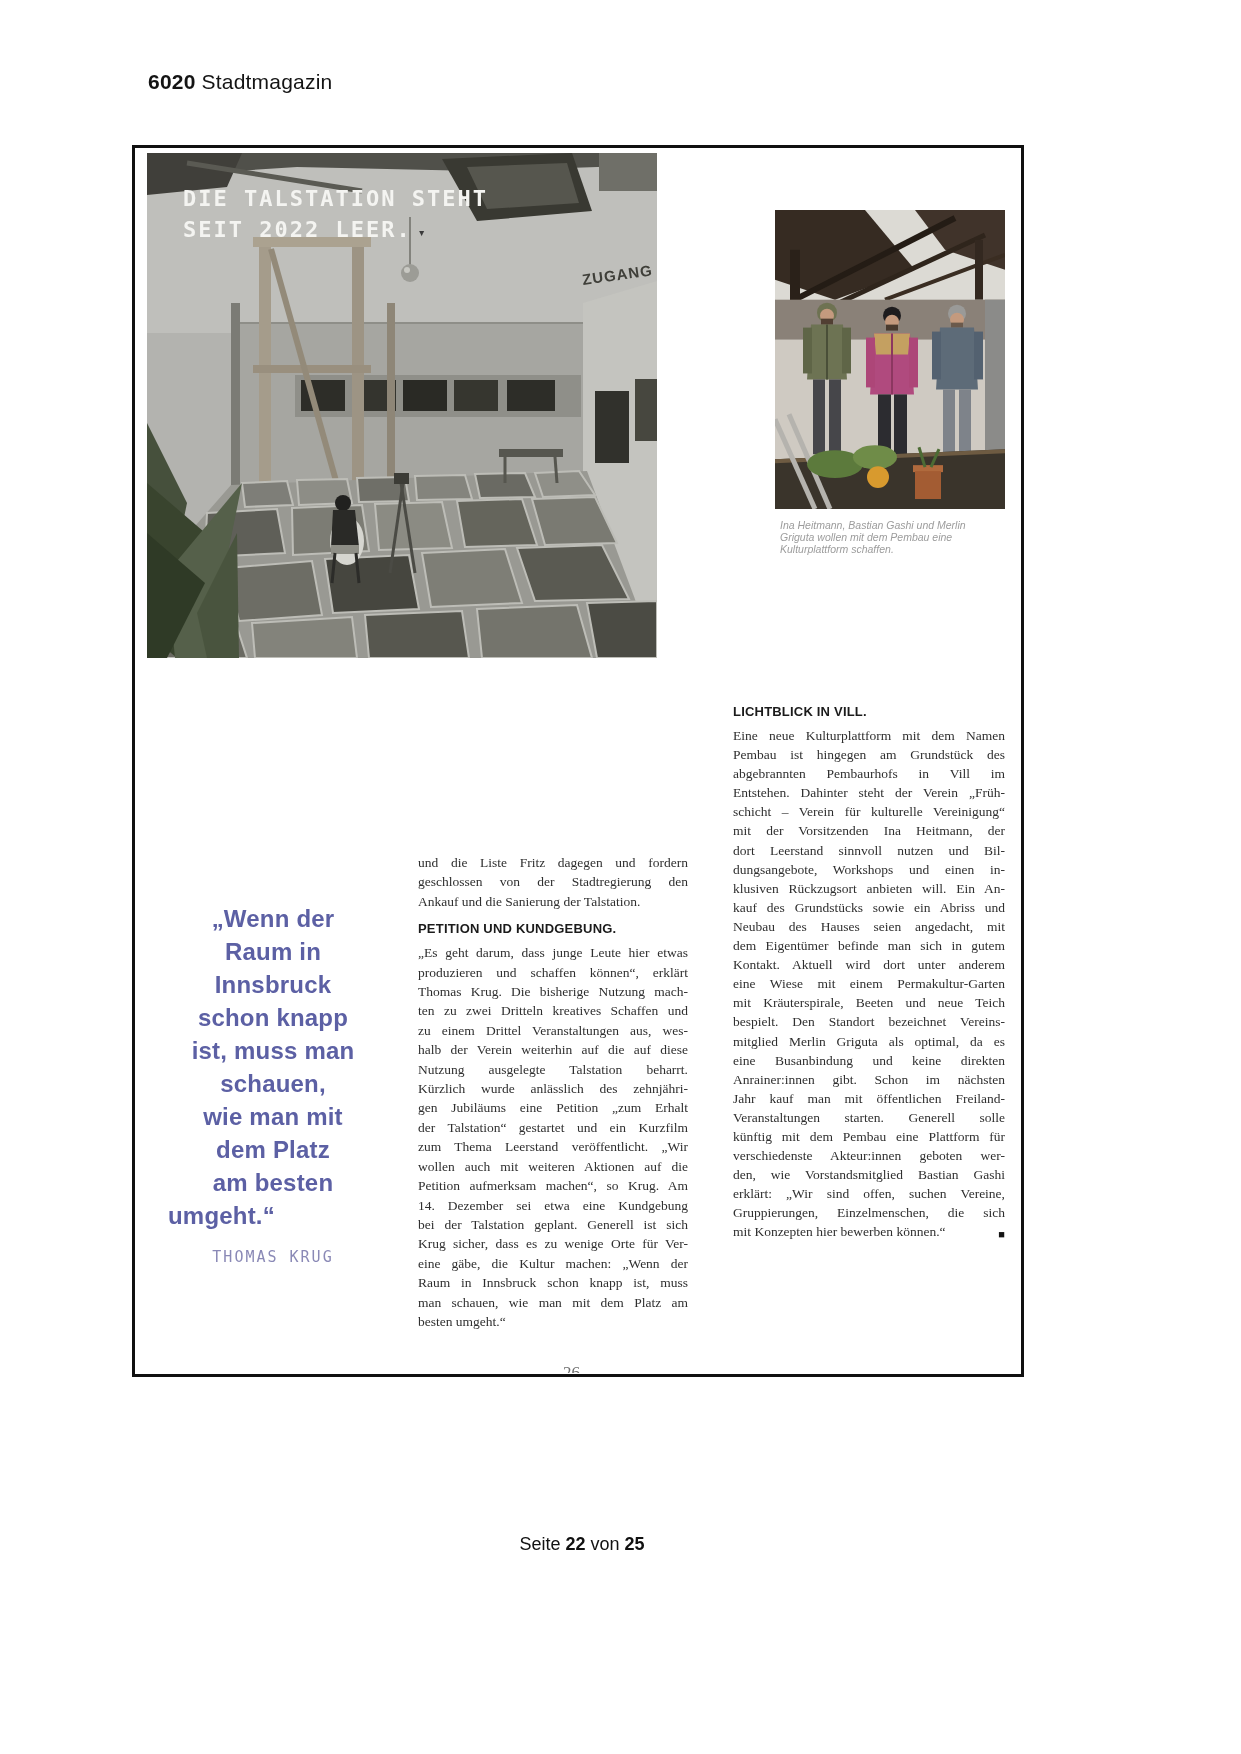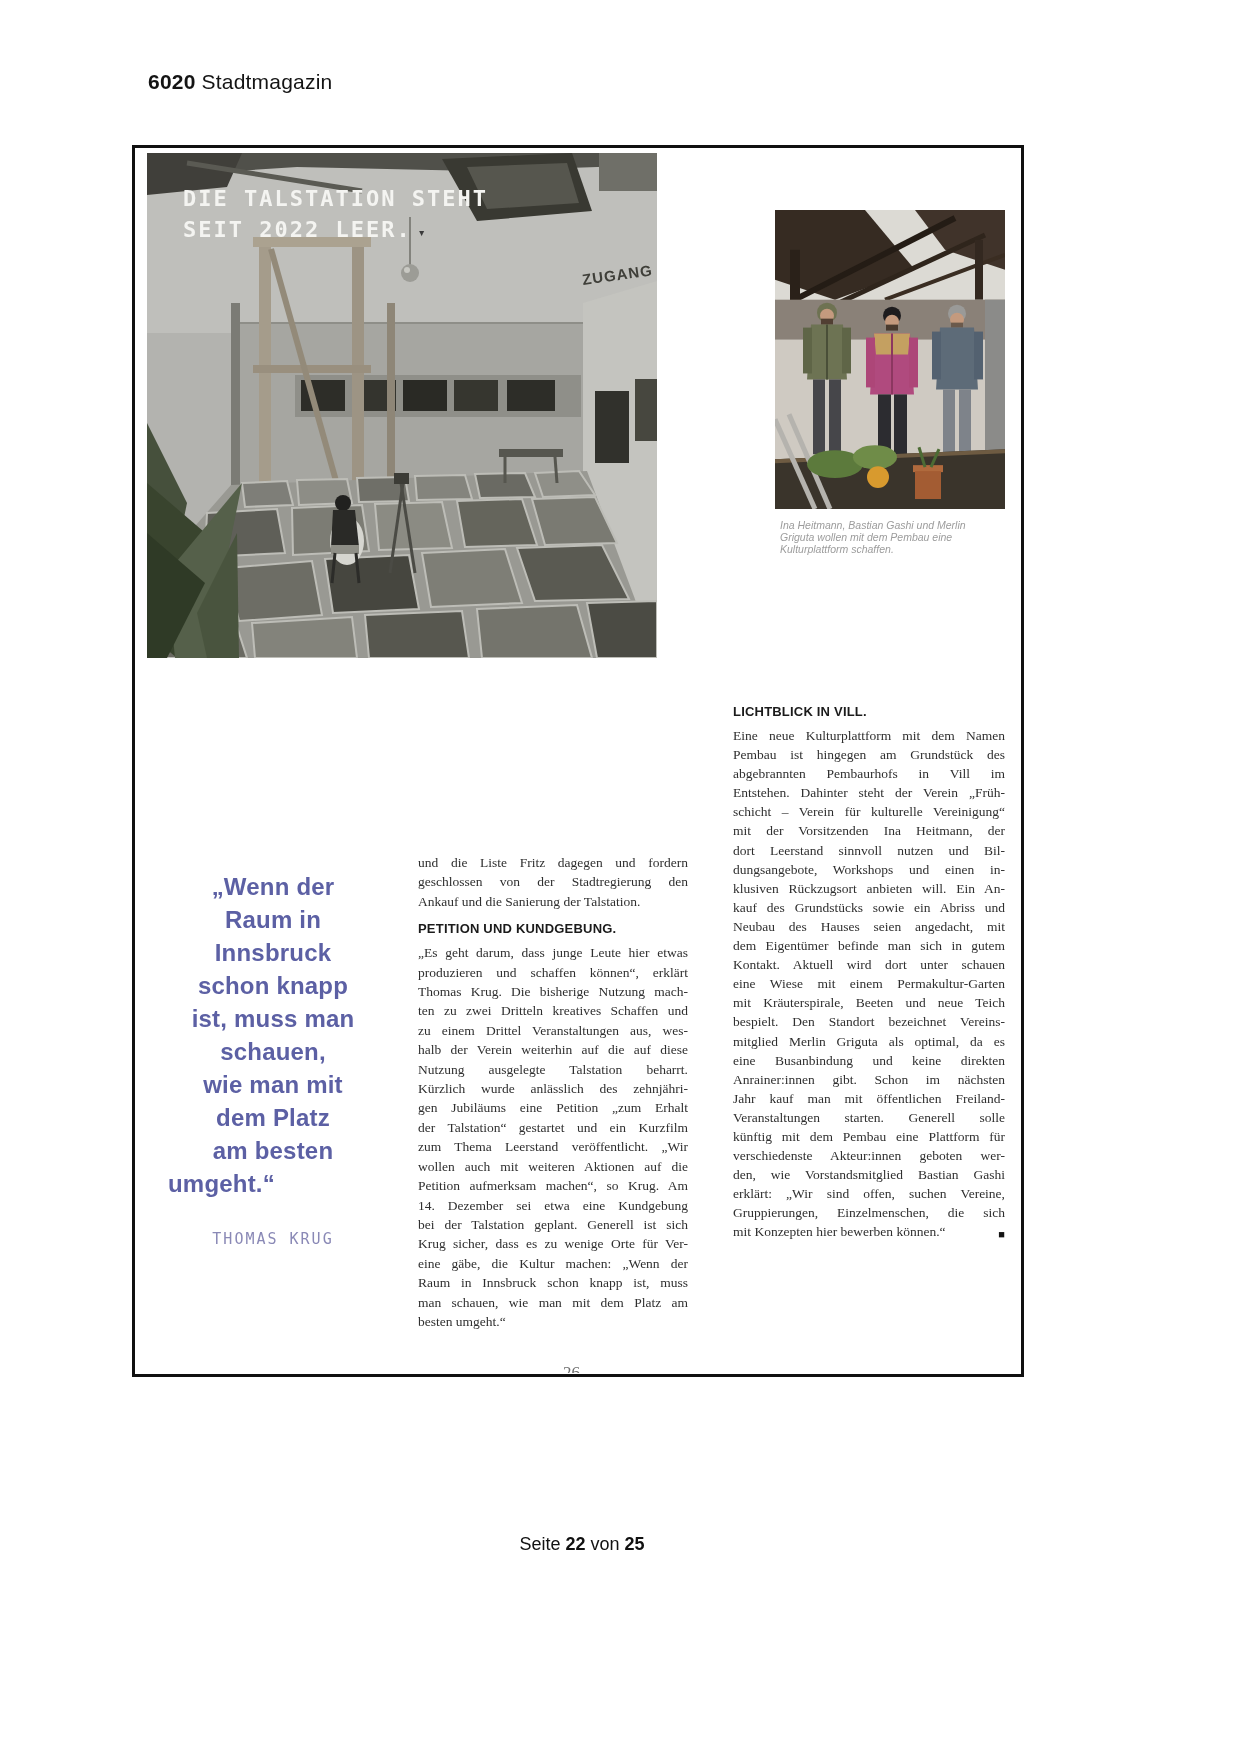--- a/index.html
+++ b/index.html
@@ -28,24 +28,24 @@
   
   .people-photo{position:absolute;left:640px;top:62px;width:230px;height:299px;overflow:hidden;}
   .people-photo svg{display:block;width:100%;height:100%;}
   .caption{
     position:absolute;left:645px;top:372px;width:228px;
     font-size:10.5px;font-style:italic;line-height:11.8px;color:#9c9c9c;
   }
   .caption .tline{text-align:center;text-align-last:left;}
   
   .quote{position:absolute;left:33px;top:722px;width:210px;text-align:center;}
-  .quote-lines{font-size:24px;line-height:33px;font-weight:700;color:#5c60a4;letter-spacing:.2px;}
+  .quote-lines{font-size:24px;line-height:33px;font-weight:700;color:#5c60a4;letter-spacing:.2px;margin-top:32px;}
   .quote-lines .tline{text-align:center;text-align-last:center;}
   .quote-attr{
-    margin-top:30px;font-family:"DejaVu Sans Mono",monospace;
+    margin-top:16px;font-family:"DejaVu Sans Mono",monospace;
     font-size:15px;letter-spacing:2px;color:#8a89b6;
   }
   
   .col{font-family:"Liberation Serif",serif;font-size:13.5px;color:#2f2f2f;position:absolute;}
   .col-mid{left:283px;top:705px;width:270px;line-height:19.4px;}
   .col-right{left:598px;top:555px;width:272px;line-height:19.1px;}
   .col-heading{
     font-family:"Liberation Sans",sans-serif;font-weight:700;font-size:13px;
     color:#1b1b1b;letter-spacing:.2px;line-height:18px;
   }
@@ -286,21 +286,21 @@
         <div class="tline">abgebrannten Pembaurhofs in Vill im</div>
         <div class="tline">Entstehen. Dahinter steht der Verein „Früh-</div>
         <div class="tline">schicht – Verein für kulturelle Vereinigung“</div>
         <div class="tline">mit der Vorsitzenden Ina Heitmann, der</div>
         <div class="tline">dort Leerstand sinnvoll nutzen und Bil-</div>
         <div class="tline">dungsangebote, Workshops und einen in-</div>
         <div class="tline">klusiven Rückzugsort anbieten will. Ein An-</div>
         <div class="tline">kauf des Grundstücks sowie ein Abriss und</div>
         <div class="tline">Neubau des Hauses seien angedacht, mit</div>
         <div class="tline">dem Eigentümer befinde man sich in gutem</div>
-        <div class="tline">Kontakt. Aktuell wird dort unter schauen</div>
+        <div class="tline">Kontakt. Aktuell wird dort unter anderem</div>
         <div class="tline">eine Wiese mit einem Permakultur-Garten</div>
         <div class="tline">mit Kräuterspirale, Beeten und neue Teich</div>
         <div class="tline">bespielt. Den Standort bezeichnet Vereins-</div>
         <div class="tline">mitglied Merlin Griguta als optimal, da es</div>
         <div class="tline">eine Busanbindung und keine direkten</div>
         <div class="tline">Anrainer:innen gibt. Schon im nächsten</div>
         <div class="tline">Jahr kauf man mit öffentlichen Freiland-</div>
         <div class="tline">Veranstaltungen starten. Generell solle</div>
         <div class="tline">künftig mit dem Pembau eine Plattform für</div>
         <div class="tline">verschiedenste Akteur:innen geboten wer-</div>

